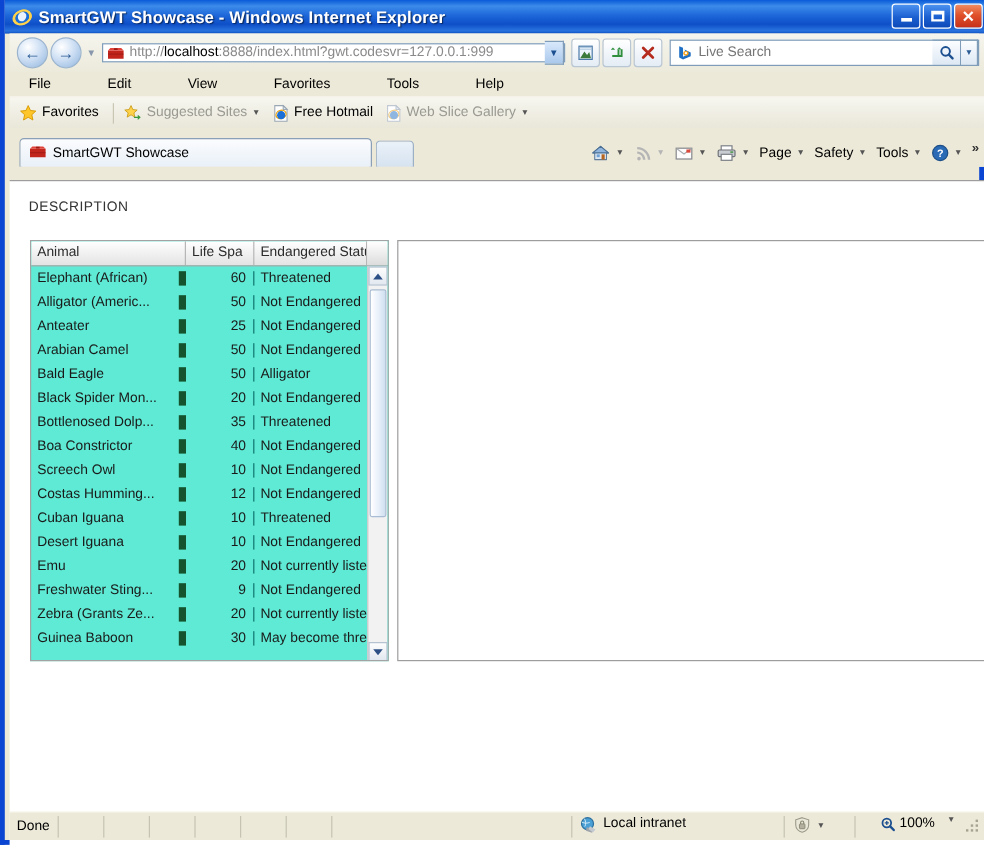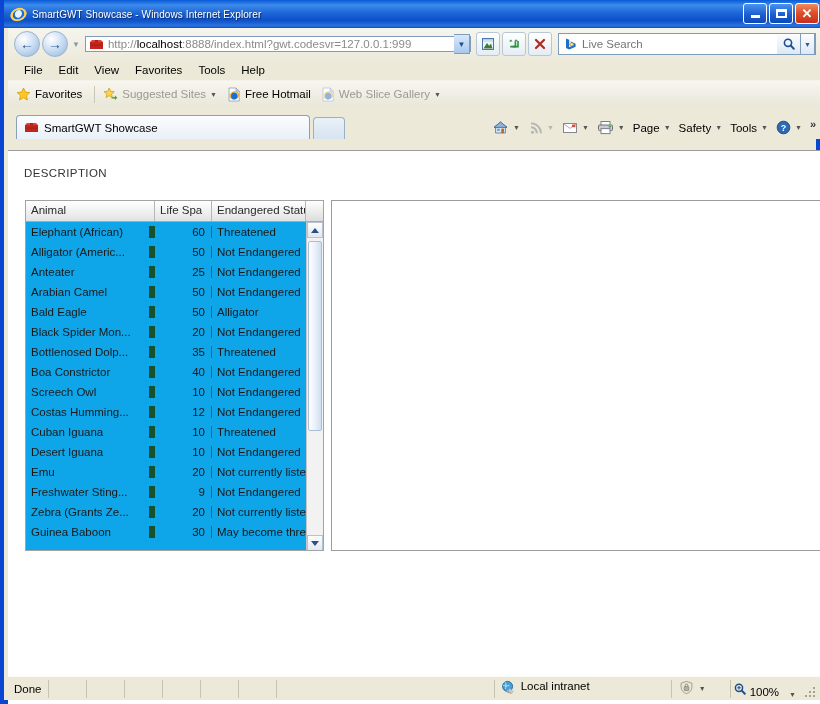--- a/index.html
+++ b/index.html
@@ -18,21 +18,21 @@
     background:#ece9d8;
   }
   
   #titlebar{
     position:absolute;left:0;top:0;width:820px;height:28px;
     background:linear-gradient(to bottom,#0a5ad8 0%,#1f6fe0 8%,#3d8bea 18%,#1e68da 45%,#0e4fc8 72%,#2a74de 92%,#0c4ec4 100%);
     display:flex;align-items:center;
   }
   #title-icon{margin-left:6px;margin-right:5px;width:17px;height:17px;position:relative;}
   #title-text{
-    color:#fff;font-weight:normal;font-size:10px;
+    color:#fff;font-weight:bold;font-size:14px;
     text-shadow:1px 1px 1px rgba(0,0,0,.55);
     white-space:nowrap;letter-spacing:.1px;
   }
   #winbtns{position:absolute;right:5px;top:3px;display:flex;gap:2px;}
   .wbtn{
     width:24px;height:21px;border:1px solid #ffffff;border-radius:3px;
     box-sizing:border-box;display:flex;align-items:center;justify-content:center;
     background:linear-gradient(to bottom,#4b92f0,#1b5fd0 55%,#0d49b8);
     color:#fff;font-size:11px;font-weight:bold;
   }
@@ -82,21 +82,21 @@
     width:24px;height:22px;border:1px solid #7f9db9;border-left:none;box-sizing:border-box;
     background:linear-gradient(to bottom,#fcfdff,#dde8f4);
     display:flex;align-items:center;justify-content:center;
   }
   #search-drop{
     width:14px;height:22px;border:1px solid #7f9db9;border-left:none;box-sizing:border-box;
     background:linear-gradient(to bottom,#fcfdff,#dde8f4);
     display:flex;align-items:center;justify-content:center;color:#2c5c94;font-size:7px;
   }
   #menubar{height:20px;display:flex;align-items:center;padding-left:8px;
-    background:#ece9d8;font-size:11.5px;}
+    background:#ece9d8;font-size:11.5px;gap:31px;}
   .menuitem{padding:2px 8px;}
   #favbar{height:26px;display:flex;align-items:center;padding-left:8px;
     background:linear-gradient(to bottom,#f7f6f0,#e9e7d8);
     border-top:1px solid #f4f2e9;font-size:11.5px;}
   .favitem{display:flex;align-items:center;margin-right:10px;white-space:nowrap;}
   .favitem .ico{margin-right:4px;display:flex;align-items:center;}
   .dim{color:#9a9a93;}
   .sep{width:1px;height:17px;background:#c9c6b4;margin:0 8px 0 2px;}
   .caret{margin-left:4px;font-size:7px;color:#555;}
   #tabrow{height:32px;display:flex;align-items:flex-end;background:#ece9d8;padding-left:8px;position:relative;}
@@ -117,21 +117,21 @@
   #chevrons{margin-left:4px;font-weight:bold;font-size:11px;color:#333;align-self:flex-start;}
   
   #viewport{
     position:absolute;left:4px;top:150px;width:812px;height:674px;
     background:#fff;border-top:1px solid #9d9d9d;box-sizing:border-box;overflow:hidden;
   }
   #desc-label{position:absolute;left:16px;top:16px;font-size:11.5px;color:#333;letter-spacing:.4px;}
   
   #grid{
     position:absolute;left:17px;top:49px;width:299px;height:351px;
-    box-sizing:border-box;border:1px solid #a3a3a3;background:#0ea5e9;overflow:hidden;
+    box-sizing:border-box;border:1px solid #a3a3a3;background:#5eead4;overflow:hidden;
   }
   #grid-header{
     display:flex;height:21px;box-sizing:border-box;
     background:linear-gradient(to bottom,#ffffff,#e3e3e3);
     border-bottom:1px solid #a9a9a9;
   }
   .hcell{
     box-sizing:border-box;border-right:1px solid #b6b6b6;
     padding:3px 0 0 5px;font-size:11.5px;color:#2b2b2b;
     white-space:nowrap;overflow:hidden;
@@ -174,21 +174,21 @@
     position:absolute;left:4px;top:676px;width:812px;height:24px;
     background:#ece9d8;border-top:1px solid #fcfbf6;
     display:flex;align-items:center;font-size:11.5px;box-sizing:border-box;
   }
   #status-text{padding-left:6px;flex:0 0 auto;}
   #status-ticks{flex:1;display:flex;align-items:center;height:18px;margin-left:6px;}
   .tick{width:1px;height:18px;background:#c6c3b2;margin-right:37px;}
   #zone{display:flex;width:170px;border-left:1px solid #c6c3b2;height:18px;padding-left:6px;}
   #zone .ico{margin-right:5px;}
   #protmode{display:flex;align-items:center;width:52px;border-left:1px solid #c6c3b2;height:18px;padding-left:6px;}
-  #zoomsec{display:flex;align-items:flex-end;border-left:1px solid #c6c3b2;height:18px;padding-left:2px;}
+  #zoomsec{display:flex;align-items:flex-start;border-left:1px solid #c6c3b2;height:18px;padding-left:20px;}
   #zoomsec .ico{margin-right:3px;}
   #grip{width:14px;height:14px;margin-left:8px;margin-right:2px;position:relative;}
   #grip i{position:absolute;width:2px;height:2px;background:#a6a391;}
 </style>
 </head>
 <body>
 
 <div id="window">
 
   <div id="titlebar">

